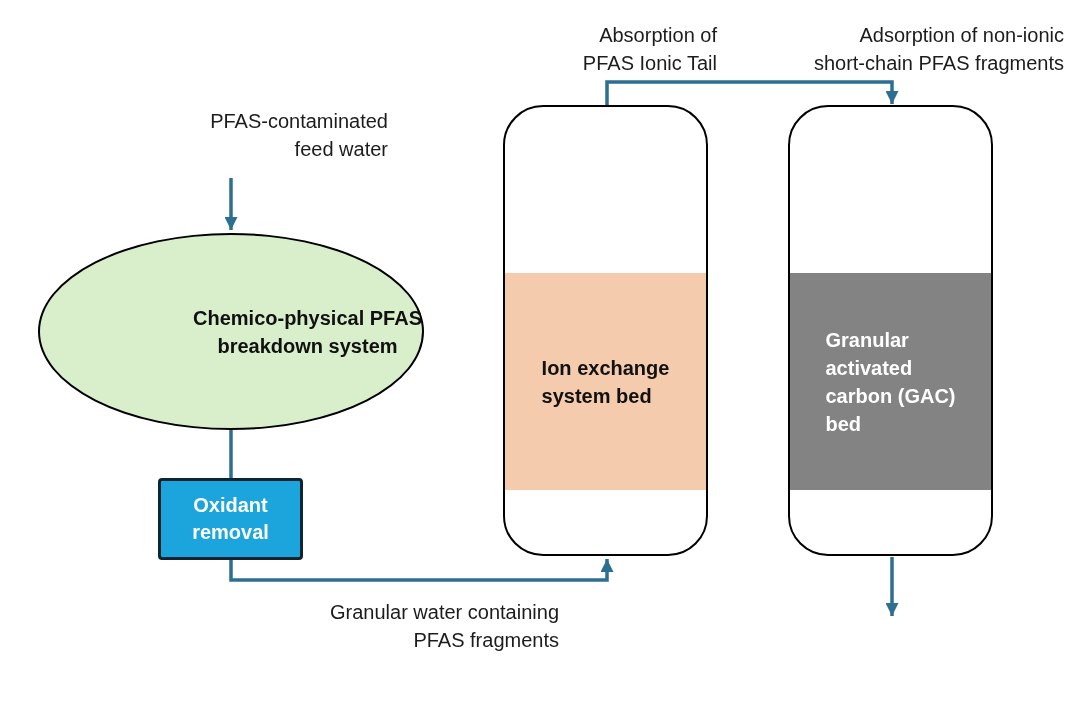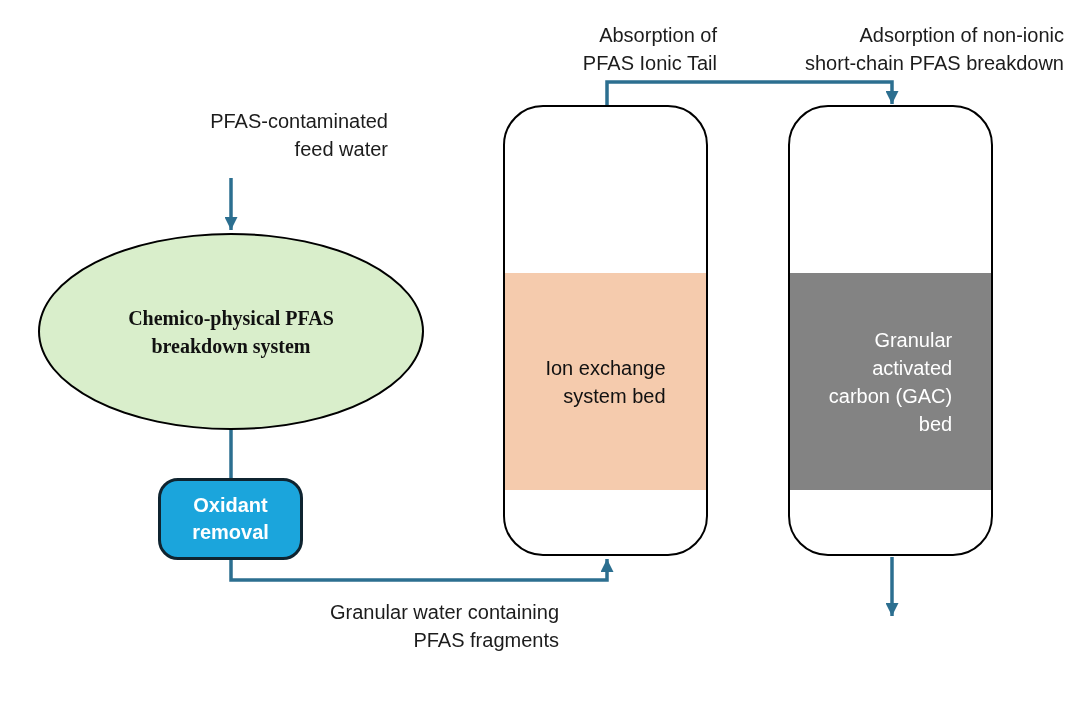--- a/index.html
+++ b/index.html
@@ -31,35 +31,34 @@
     color:var(--text-dark);
     font-size:20px;line-height:28px;
     text-align:right;white-space:pre-line;
   }
   .ellipse{
     position:absolute;z-index:1;
     left:38px;top:233px;width:386px;height:197px;
     background:var(--ellipse-fill);
     border:2px solid var(--outline);
     border-radius:50%;
-    display:flex;align-items:center;justify-content:center;
+    display:flex;align-items:center;justify-content:flex-end;
     box-sizing:border-box;
-    font-family:Liberation Serif, serif;
   }
   .ellipse .shape-text{
     font-weight:700;font-size:20px;line-height:28px;
     color:var(--shape-text-dark);
     text-align:center;white-space:pre-line;
   }
   .oxidant-box{
     position:absolute;z-index:1;
     left:158px;top:478px;width:145px;height:82px;
     background:var(--oxidant-fill);
     border:3px solid var(--oxidant-border);
-    border-radius:20px;
+    border-radius:4px;
     display:flex;align-items:center;justify-content:center;
     box-sizing:border-box;
   }
   .oxidant-box .shape-text{
     font-weight:700;font-size:20px;line-height:27px;
     color:var(--text-light);
     text-align:center;white-space:pre-line;
   }
   .column{
     position:absolute;z-index:1;
@@ -72,22 +71,22 @@
   }
   .column.col-ion{left:503px;}
   .column.col-gac{left:788px;}
   .bed-band{
     position:absolute;left:0;top:166px;width:100%;height:217px;
     display:flex;align-items:center;justify-content:center;
   }
   .col-ion .bed-band{background:var(--resin-fill);}
   .col-gac .bed-band{background:var(--gac-fill);}
   .bed-band .shape-text{
-    font-weight:400;font-size:20px;line-height:28px;
-    text-align:right;white-space:pre-line;
+    font-weight:700;font-size:20px;line-height:28px;
+    text-align:left;white-space:pre-line;
   }
   .col-ion .shape-text{color:var(--shape-text-dark);}
   .col-gac .shape-text{color:var(--text-light);}
   .lbl-feed{left:88px;top:107px;width:300px;}
   .lbl-treated{left:239px;top:598px;width:320px;}
   .lbl-absorption{left:467px;top:21px;width:250px;}
   .lbl-adsorption{left:714px;top:21px;width:350px;}
   .lbl-clean{left:800px;top:629px;width:180px;}
 </style>
 </head>
@@ -108,21 +107,21 @@
     <path d="M892 557 V616" marker-end="url(#ah)"></path>
   </svg>
 
   <div class="label lbl-feed">PFAS-contaminated
 feed water</div>
 
   <div class="label lbl-absorption">Absorption of
 PFAS Ionic Tail</div>
 
   <div class="label lbl-adsorption">Adsorption of non-ionic
-short-chain PFAS breakdown</div>
+short-chain PFAS fragments</div>
 
   <div class="ellipse">
     <div class="shape-text">Chemico-physical PFAS
 breakdown system</div>
   </div>
 
   <div class="oxidant-box">
     <div class="shape-text">Oxidant
 removal</div>
   </div>

